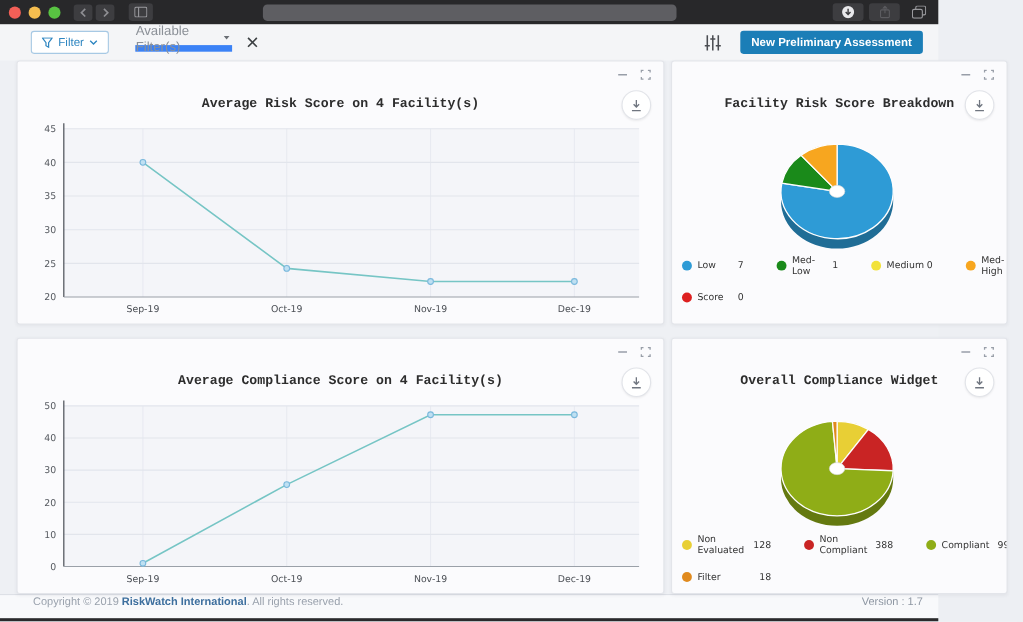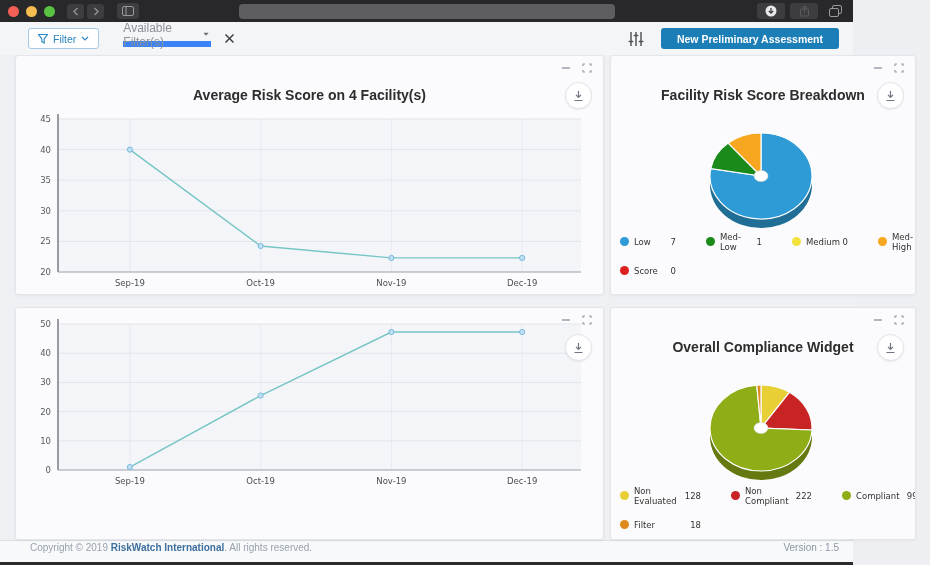--- a/index.html
+++ b/index.html
@@ -33,30 +33,30 @@
              background:#f4f5f7; }
   .filter-btn { height:21px; border:1px solid #a7c9e4; border-radius:3px; background:#fff;
              color:#2e86c1; display:flex; gap:5px; padding:0 9px; font-size:10.5px;
              align-items:center; cursor:pointer; }
   .avail-select { margin-left:24px; width:88px; border-bottom:6px solid #3b82f6;
              color:#8b9097; font-size:12px; height:17px; display:flex;
              align-items:center; justify-content:space-between; padding:0 2px 2px 0; }
   .clear-x { margin-left:13px; display:flex; align-items:center; }
   .toolbar-right { margin-left:auto; padding-right:14px; display:flex; gap:11px; align-items:center; }
   .btn-primary { height:21px; background:#1b7eb7; color:#fff; font-size:10.5px; font-weight:700;
-             border:none; border-radius:3px; padding:0 16px; display:flex; align-items:center; }
+             border:none; border-radius:3px; padding:0 10px; display:flex; align-items:center; }
   .btn-primary + .btn-primary { margin-left:-6px; }
 
   .grid { display:grid; grid-template-columns:589px 306px; grid-template-rows:240px 233px;
           column-gap:6px; row-gap:12px; padding:0 14px 0 15px; }
   .panel { background:#fbfbfd; border:1px solid #e3e5ea; border-radius:3px; position:relative;
            box-shadow:0 1px 3px rgba(30,40,60,.05); overflow:hidden; }
   .panel-actions { position:absolute; top:7px; right:11px; display:flex; gap:11px; align-items:center; }
-  .panel-title { margin-top:31px; text-align:center; font-family:Liberation Sans, sans-serif;
-           font-weight:700; font-size:14px; color:#2d2d2d; }
+  .panel-title { margin-top:31px; text-align:center; font-family:Liberation Mono, monospace;
+           font-weight:700; font-size:12px; color:#2d2d2d; }
   .dl-circle { position:absolute; top:26px; right:11px; width:27px; height:27px; border-radius:50%;
            background:#fff; border:1px solid #e2e4e9; box-shadow:0 1px 2px rgba(0,0,0,.07);
            display:flex; align-items:center; justify-content:center; }
   svg.chart { display:block; margin:8px auto 0; }
   svg.pie { display:block; margin:13px auto 0; overflow:visible; }
   svg text { font-family:"DejaVu Sans", sans-serif; }
 
   .legend { position:absolute; left:9px; display:grid; row-gap:0;gap:16px; }
   .lg-item { display:flex; align-items:center; font-family:"DejaVu Sans",sans-serif;
              font-size:8.5px; color:#333; height:13px; }
@@ -278,20 +278,21 @@
             </svg>
           <svg width="10" height="10" viewBox="0 0 10 10">
               <g stroke="#989ea8" stroke-width="1.2" fill="none">
                 <path d="M1 3 V1 H3"></path>
                 <path d="M7 1 H9 V3"></path>
                 <path d="M9 7 V9 H7"></path>
                 <path d="M3 9 H1 V7"></path>
               </g>
             </svg>
         </div>
+        <div class="panel-title">Average Compliance Score on 4 Facility(s)</div>
         <div class="dl-circle">
           <svg width="11" height="12" viewBox="0 0 11 12">
               <path d="M5.5 1 v6 M3 4.8 L5.5 7.3 L8 4.8" stroke="#707680" stroke-width="1.2" fill="none"></path>
               <line x1="1.5" y1="10.5" x2="9.5" y2="10.5" stroke="#707680" stroke-width="1.2"></line>
             </svg>
         </div>
         <svg class="chart" width="559" height="176">
             <rect x="28" y="8" width="523" height="146" fill="#f4f5f9"></rect>
             <line x1="99.91250000000001" x2="99.91250000000001" y1="8" y2="154" stroke="#e8eaf1"></line>
             <line x1="230.6625" x2="230.6625" y1="8" y2="154" stroke="#e8eaf1"></line>
@@ -353,21 +354,21 @@
           </svg>
         <div class="legend" style="bottom: 8px; grid-template-columns: repeat(3, 95px);">
             <div class="lg-item">
               <span class="lg-dot" style="background:#e8cf35"></span>
               <span class="lg-name">Non Evaluated</span>
               <span class="lg-val">128</span>
             </div>
             <div class="lg-item">
               <span class="lg-dot" style="background:#c92424"></span>
               <span class="lg-name">Non Compliant</span>
-              <span class="lg-val">222</span>
+              <span class="lg-val">388</span>
             </div>
             <div class="lg-item">
               <span class="lg-dot" style="background:#8fad17"></span>
               <span class="lg-name">Compliant</span>
               <span class="lg-val">992</span>
             </div>
             <div class="lg-item">
               <span class="lg-dot" style="background:#e08a1e"></span>
               <span class="lg-name">Filter</span>
               <span class="lg-val">18</span>
@@ -375,16 +376,16 @@
           </div>
       </div>
 
     </div>
   </div>
 
   <div class="footer">
     <span>
       <span>Copyright © 2019 </span><a href="#">RiskWatch International</a><span>. All rights reserved.</span>
     </span>
-    <span class="version">Version : 1.5</span>
+    <span class="version">Version : 1.7</span>
   </div>
   <div class="bottom-edge"></div>
 </div>
 
 </body></html>

